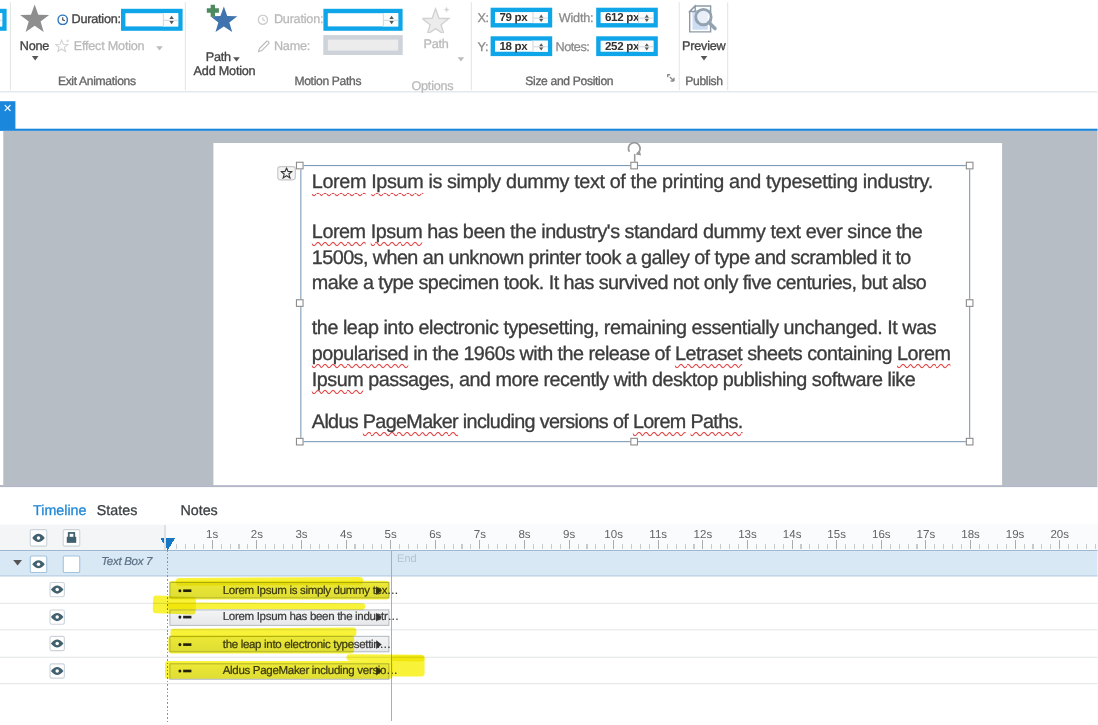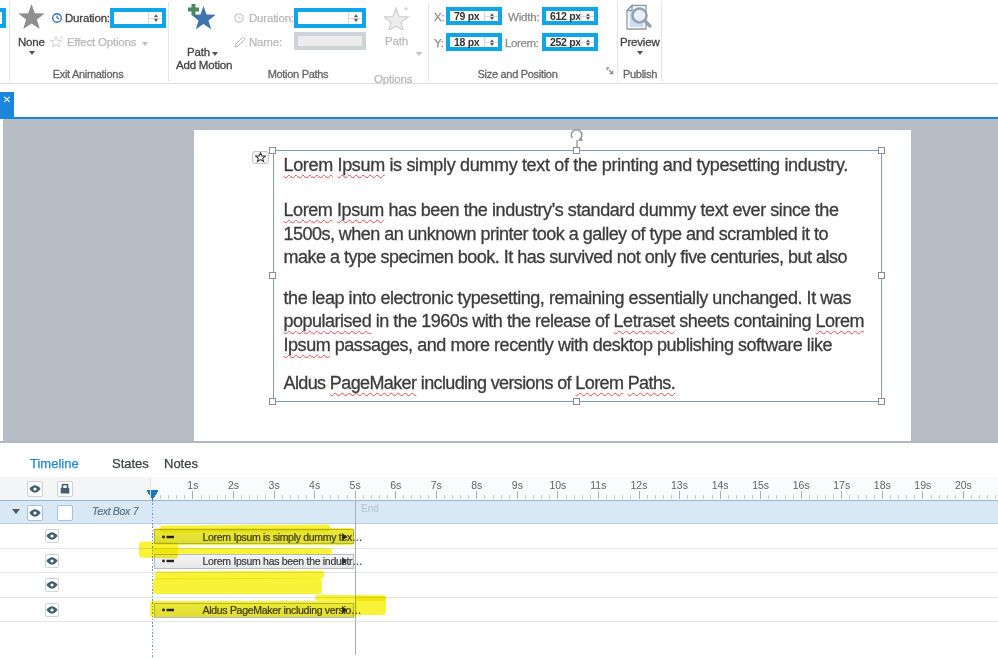--- a/index.html
+++ b/index.html
@@ -63,21 +63,21 @@
   <div class="spinctl" style="left:110px; top:8px; width:56px; height:20px;">
         <div class="spinbtns">
           <div class="arrup"></div>
           <div class="arrdn"></div>
         </div>
       </div>
   <svg class="abs" style="left:50px; top:35px;" width="14" height="13" viewBox="0 0 14 13">
         <path d="M6 1.5 L7.6 5.3 L11.7 5.4 L8.5 7.9 L9.6 11.8 L6 9.5 L2.6 11.8 L3.7 7.9 L0.4 5.4 L4.5 5.3 Z" fill="none" stroke="#d2d2d2" stroke-width="1"></path>
         <path d="M11.5 0.5 l0.5 1.2 1.2 0.5 -1.2 0.5 -0.5 1.2 -0.5 -1.2 -1.2 -0.5 1.2 -0.5 Z" fill="#d8d8d8"></path>
       </svg>
-  <div class="gtext" style="left:67px; top:36px;">Effect Options</div>
+  <div class="gtext" style="left:67px; top:36px;">Effect Motion</div>
   <div class="ddarr-g" style="left:142px; top:42px;"></div>
   <div class="glabel" style="left:20px; width:136px;">Exit Animations</div>
   <div class="vsep" style="left:168px;"></div>
   <svg class="abs" style="left:186px; top:4px;" width="32" height="26" viewBox="0 0 32 26">
         <path d="M17.5 2 L20.6 10.6 L29.7 10.8 L22.5 16.4 L25.1 25.2 L17.5 20 L9.9 25.2 L12.5 16.4 L5.3 10.8 L14.4 10.6 Z" fill="#3f74ae"></path>
         <path d="M5.5 0 L9.5 0 L9.5 3.5 L13 3.5 L13 7.5 L9.5 7.5 L9.5 11 L5.5 11 L5.5 7.5 L2 7.5 L2 3.5 L5.5 3.5 Z" fill="#4d8a5f"></path>
       </svg>
   <div class="rtext" style="left:176px; top:35px;margin-top:24px;">Add Motion</div>
   <div class="rtext" style="left:187px; top:46px;">Path</div>
   <div class="ddarr" style="left:212px; top:52px;"></div>
@@ -123,21 +123,21 @@
         </div>
       </div>
   <div class="gtext" style="left:434px; top:37px; color:#8a8a8a;">Y:</div>
   <div class="spinctl" style="left:446px; top:33px; width:56px; height:18px;">
         <div class="spinval">18 px</div>
         <div class="spinbtns">
           <div class="arrup"></div>
           <div class="arrdn"></div>
         </div>
       </div>
-  <div class="gtext" style="left:505px; top:37px; color:#8a8a8a; letter-spacing:-0.4px;">Lorem:</div>
+  <div class="gtext" style="left:505px; top:37px; color:#8a8a8a; letter-spacing:-0.4px;">Notes:</div>
   <div class="spinctl" style="left:542px; top:33px; width:56px; height:18px;">
         <div class="spinval">252 px</div>
         <div class="spinbtns">
           <div class="arrup"></div>
           <div class="arrdn"></div>
         </div>
       </div>
   <div class="glabel" style="left:445px; width:145px;">Size and Position</div>
   <svg class="abs" style="left:606px; top:67px;" width="9" height="9" viewBox="0 0 9 9">
         <path d="M1 3.2 L1 1 L3.2 1" fill="none" stroke="#8e8e8e" stroke-width="1.3"></path>
@@ -177,28 +177,28 @@
 <div class="handle" style="left:573px; top:146.5px;"></div>
 <div class="handle" style="left:877.5px; top:146.5px;"></div>
 <div class="handle" style="left:268.5px; top:272px;"></div>
 <div class="handle" style="left:877.5px; top:272px;"></div>
 <div class="handle" style="left:268.5px; top:398px;"></div>
 <div class="handle" style="left:573px; top:398px;"></div>
 <div class="handle" style="left:877.5px; top:398px;"></div>
 <div class="sline" style="left:283.5px; top:155.3px; letter-spacing:-0.344px;"><span class="sq">Lorem</span> <span class="sq">Ipsum</span> is simply dummy text of the printing and typesetting industry.</div>
 <div class="sline" style="left:283.5px; top:200.1px; letter-spacing:-0.425px;"><span class="sq">Lorem</span> <span class="sq">Ipsum</span> has been the industry's standard dummy text ever since the</div>
 <div class="sline" style="left:283.5px; top:223.7px; letter-spacing:-0.526px;">1500s, when an unknown printer took a galley of type and scrambled it to</div>
-<div class="sline" style="left:283.5px; top:247.2px; letter-spacing:-0.511px;">make a type specimen book. It has survived not only five centuries, but also</div>
+<div class="sline" style="left:283.5px; top:247.2px; letter-spacing:-0.511px;">make a type specimen took. It has survived not only five centuries, but also</div>
 <div class="sline" style="left:283.5px; top:287.6px; letter-spacing:-0.44px;">the leap into electronic typesetting, remaining essentially unchanged. It was</div>
 <div class="sline" style="left:283.5px; top:311.4px; letter-spacing:-0.492px;"><span class="sq">popularised</span> in the 1960s with the release of <span class="sq">Letraset</span> sheets containing <span class="sq">Lorem</span></div>
 <div class="sline" style="left:283.5px; top:334.6px; letter-spacing:-0.462px;"><span class="sq">Ipsum</span> passages, and more recently with desktop publishing software like</div>
 <div class="sline" style="left:283.5px; top:373.3px; letter-spacing:-0.614px;">Aldus <span class="sq">PageMaker</span> including versions of <span class="sq">Lorem</span> <span class="sq">Paths.</span></div>
 <div id="panel">
   <div class="ptab" style="left:30px; color:#1e87d5;">Timeline</div>
-  <div class="ptab" style="left:112px;">States</div>
+  <div class="ptab" style="left:88px;">States</div>
   <div class="ptab" style="left:164px;">Notes</div>
   <div id="hdr">
         <div id="hdrR"></div>
       </div>
   <div class="row" style="top:57.5px; height:23.5px; background:#d9e8f5; border-bottom:1px solid #b9cfe2;"></div>
 <div class="tbtn" style="left:27px; top:38px;">
         <svg width="12" height="9" viewBox="0 0 12 9">
           <path d="M0.3 4.5 Q3.2 0.8 6 0.8 Q8.8 0.8 11.7 4.5 Q8.8 8.2 6 8.2 Q3.2 8.2 0.3 4.5 Z" fill="#41606f"></path>
           <circle cx="6" cy="4.5" r="1.6" fill="#fff"></circle>
         </svg>
@@ -248,20 +248,28 @@
         </svg>
         <div class="bartext">Lorem Ipsum has been the industr…</div>
         <div class="barplay"></div>
       </div>
 <div class="row" style="top:130.0px; height:24.5px; border-bottom:1px solid #e4e6e8;"></div>
 <div class="tbtn" style="left:44.5px; top:135.0px; width:14px; height:14px;">
         <svg width="12" height="9" viewBox="0 0 12 9">
           <path d="M0.3 4.5 Q3.2 0.8 6 0.8 Q8.8 0.8 11.7 4.5 Q8.8 8.2 6 8.2 Q3.2 8.2 0.3 4.5 Z" fill="#41606f"></path>
           <circle cx="6" cy="4.5" r="1.6" fill="#fff"></circle>
         </svg>
+      </div>
+<div class="bar" style="left:153.5px; top:135.0px;">
+        <svg class="baricon" width="13" height="4" viewBox="0 0 13 4">
+          <circle cx="1.5" cy="2" r="1.4" fill="#222"></circle>
+          <rect x="4.5" y="0.8" width="7.5" height="2.4" fill="#222"></rect>
+        </svg>
+        <div class="bartext">the leap into electronic typesettin…</div>
+        <div class="barplay"></div>
       </div>
 <div class="row" style="top:154.5px; height:24.5px; border-bottom:1px solid #e4e6e8;"></div>
 <div class="tbtn" style="left:44.5px; top:159.5px; width:14px; height:14px;">
         <svg width="12" height="9" viewBox="0 0 12 9">
           <path d="M0.3 4.5 Q3.2 0.8 6 0.8 Q8.8 0.8 11.7 4.5 Q8.8 8.2 6 8.2 Q3.2 8.2 0.3 4.5 Z" fill="#41606f"></path>
           <circle cx="6" cy="4.5" r="1.6" fill="#fff"></circle>
         </svg>
       </div>
 <div class="bar" style="left:153.5px; top:159.5px;">
         <svg class="baricon" width="13" height="4" viewBox="0 0 13 4">

